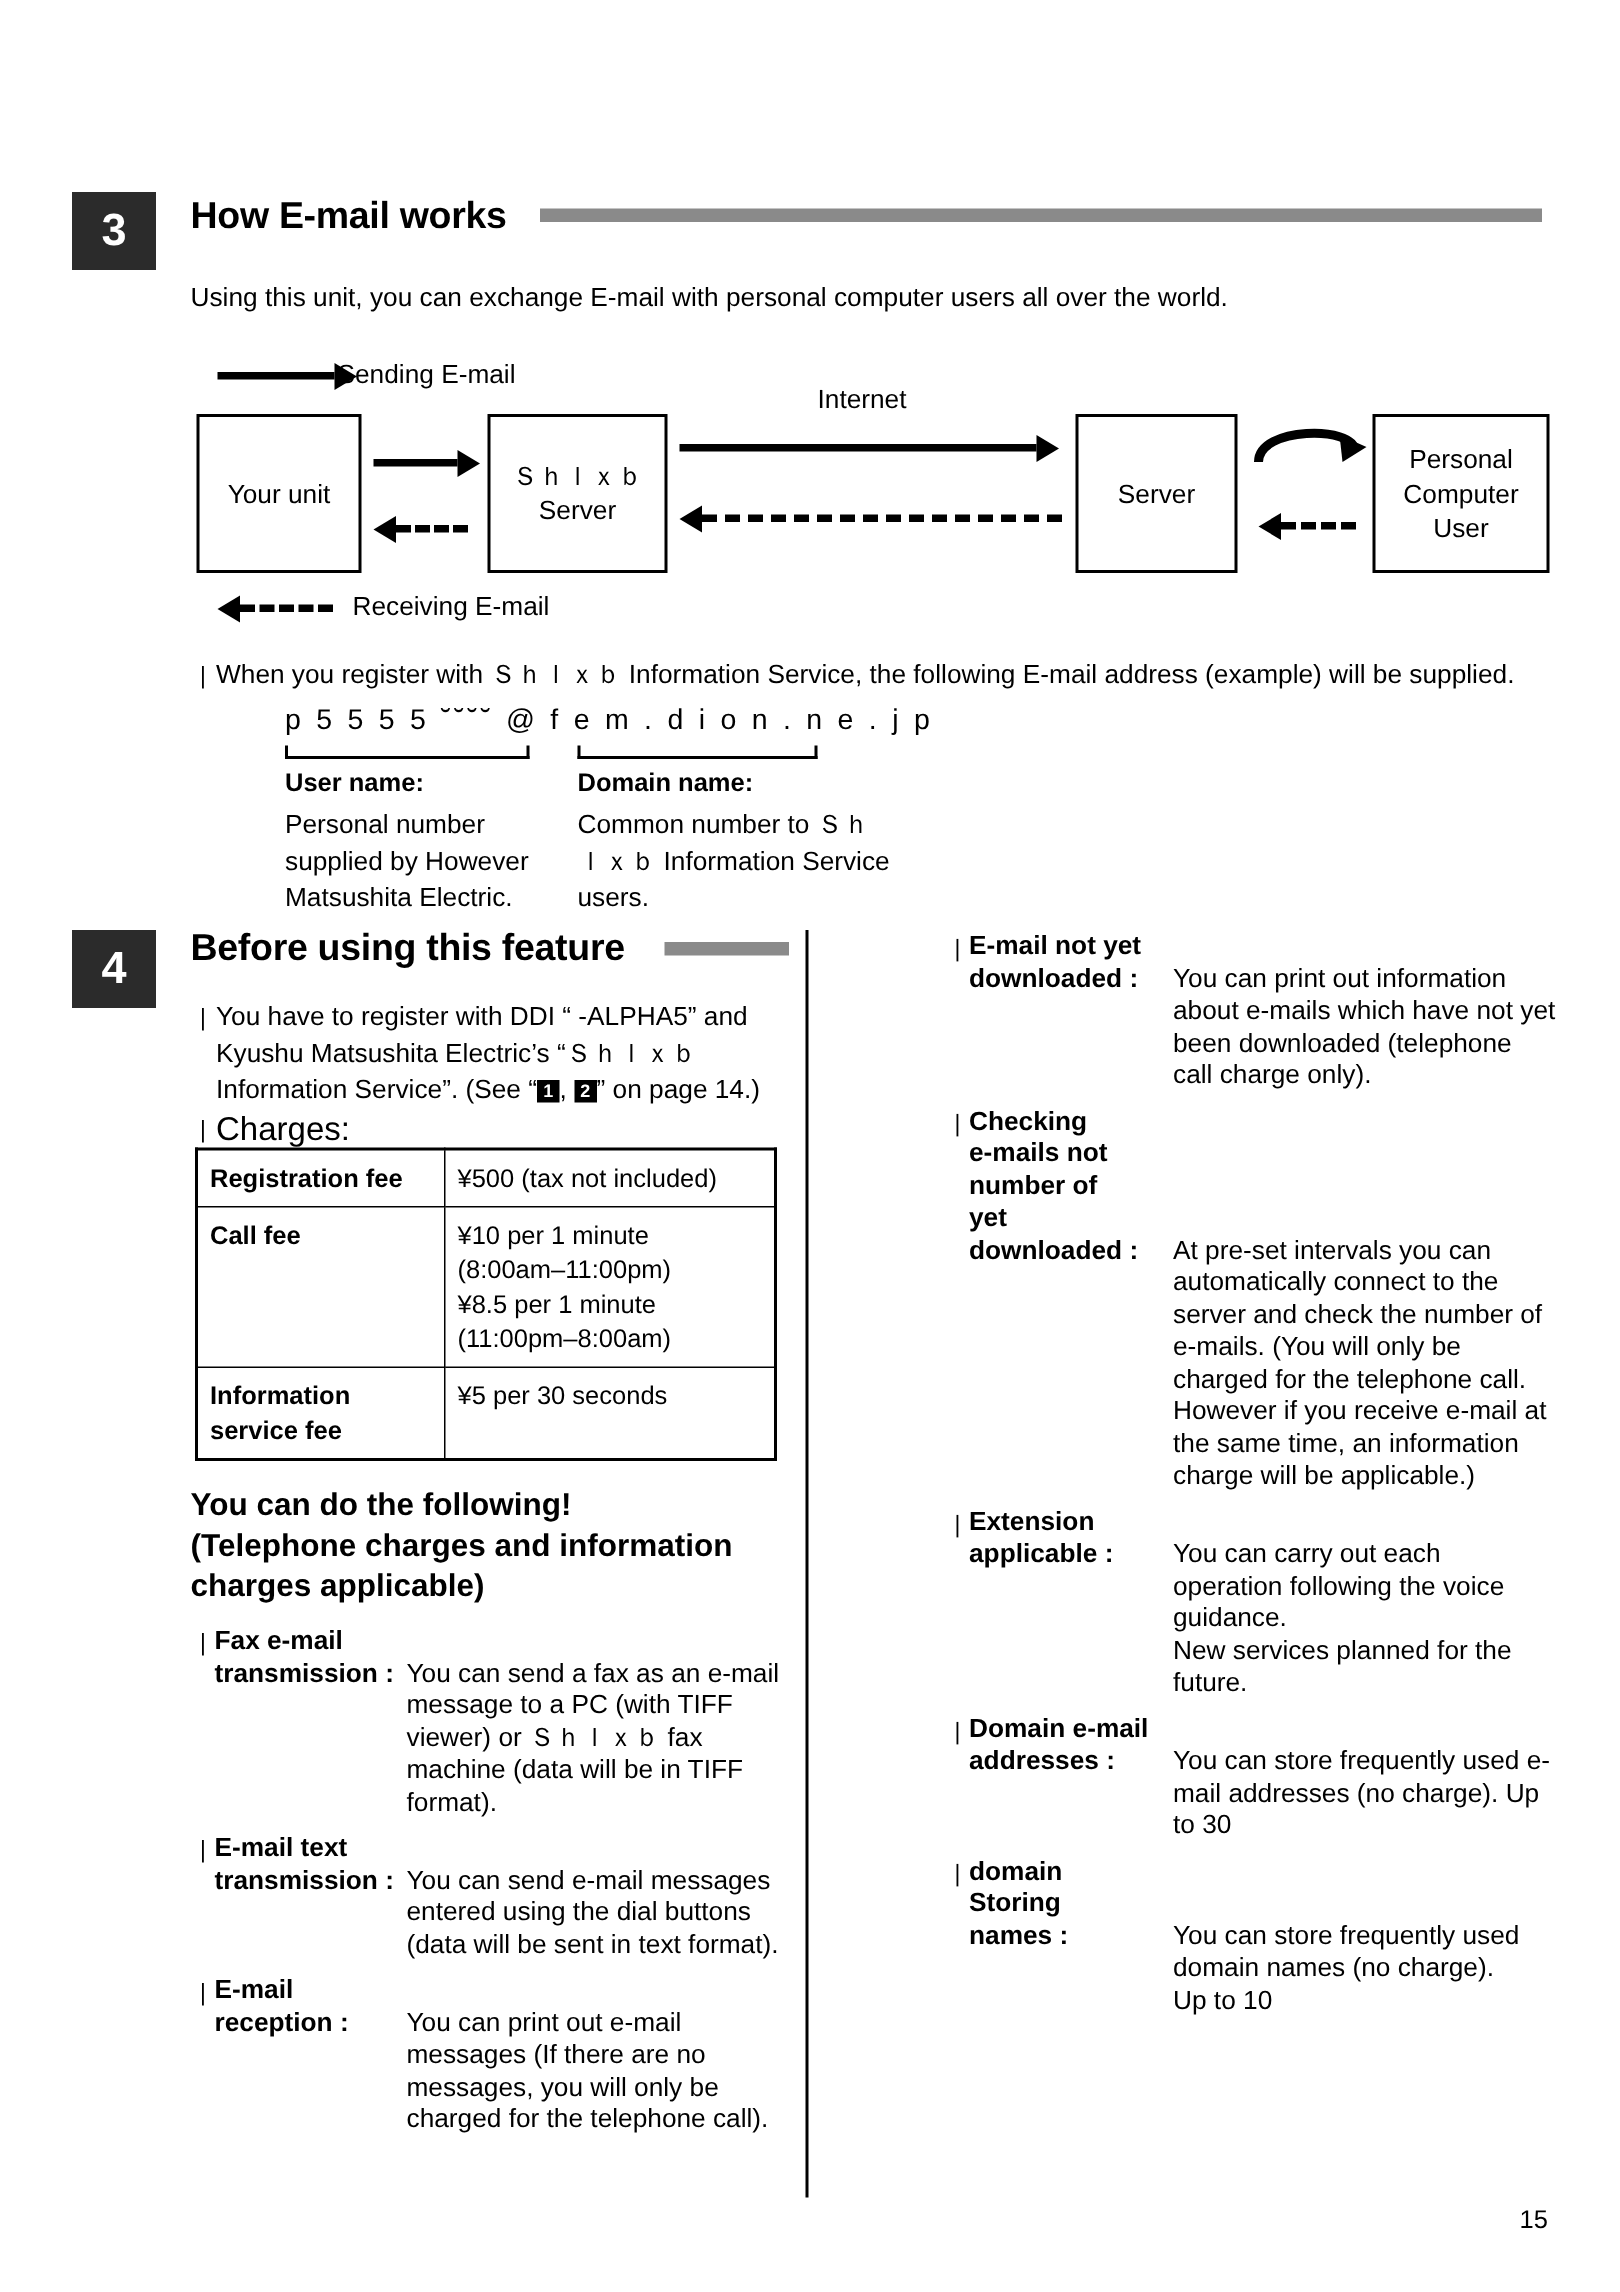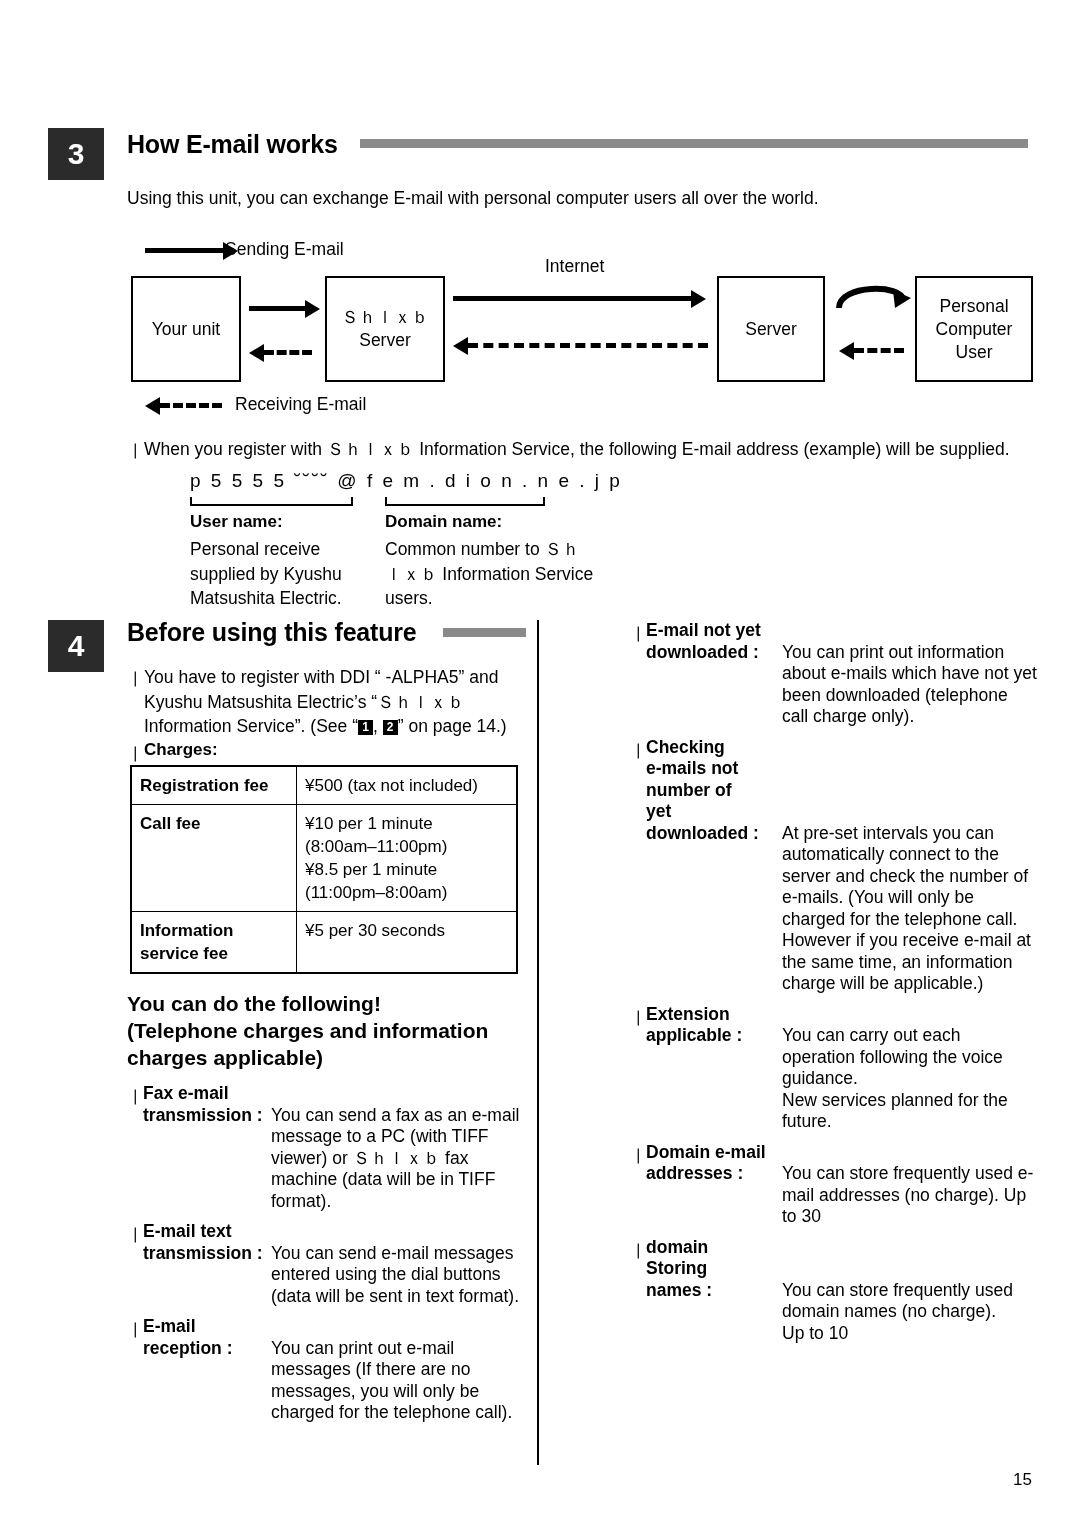--- a/index.html
+++ b/index.html
@@ -163,22 +163,22 @@
     font-weight: bold;
     width: 15px; height: 15px;
     line-height: 15px;
     text-align: center;
     vertical-align: 1px;
   }
 
   #charges-label {
     position: absolute;
     left: 144px; top: 740px;
-    font-size: 17px;
-    font-weight: bold;
+    font-size: 22px;
+    font-weight: normal;
   }
 
   
   #charges-table {
     position: absolute;
     left: 130px; top: 765px;
     width: 388px;
     border: 2px solid #000;
     border-collapse: collapse;
     font-size: 17px;
@@ -284,21 +284,21 @@
 
   <div class="bullet" style="left:129px; top:441px;">❘</div>
   <div id="sec3-note">When you register with Ｓｈｌｘｂ  Information Service, the following E-mail address (example) will be supplied.</div>
 
   <div id="addr-line">p 5 5 5 5 ˘˘˘˘ @ f e m . d i o n . n e . j p</div>
   <div class="brace" id="brace1"></div>
   <div class="brace" id="brace2"></div>
 
   <div class="sub-head" id="un-head">User name:</div>
   <div class="sub-head" id="dn-head">Domain name:</div>
-  <div id="un-body">Personal receive supplied by Kyushu Matsushita Electric.</div>
+  <div id="un-body">Personal number supplied by However Matsushita Electric.</div>
   <div id="dn-body">Common number to Ｓｈｌｘｂ Information Service users.</div>
 
   <div class="sec-num" id="sec4-num">4</div>
   <div class="sec-title" id="sec4-title">Before using this feature</div>
   <div class="sec-rule" id="sec4-rule"></div>
 
   <div id="divider"></div>
 
   <div class="bullet" style="left:129px; top:669px;">❘</div>
   <div id="sec4-p1"><span>You have to register with DDI “ -ALPHA5” and Kyushu Matsushita Electric’s “Ｓｈｌｘｂ Information Service”. (See “</span><span class="numbox">1</span><span>, </span><span class="numbox">2</span><span>” on page 14.)</span></div>

